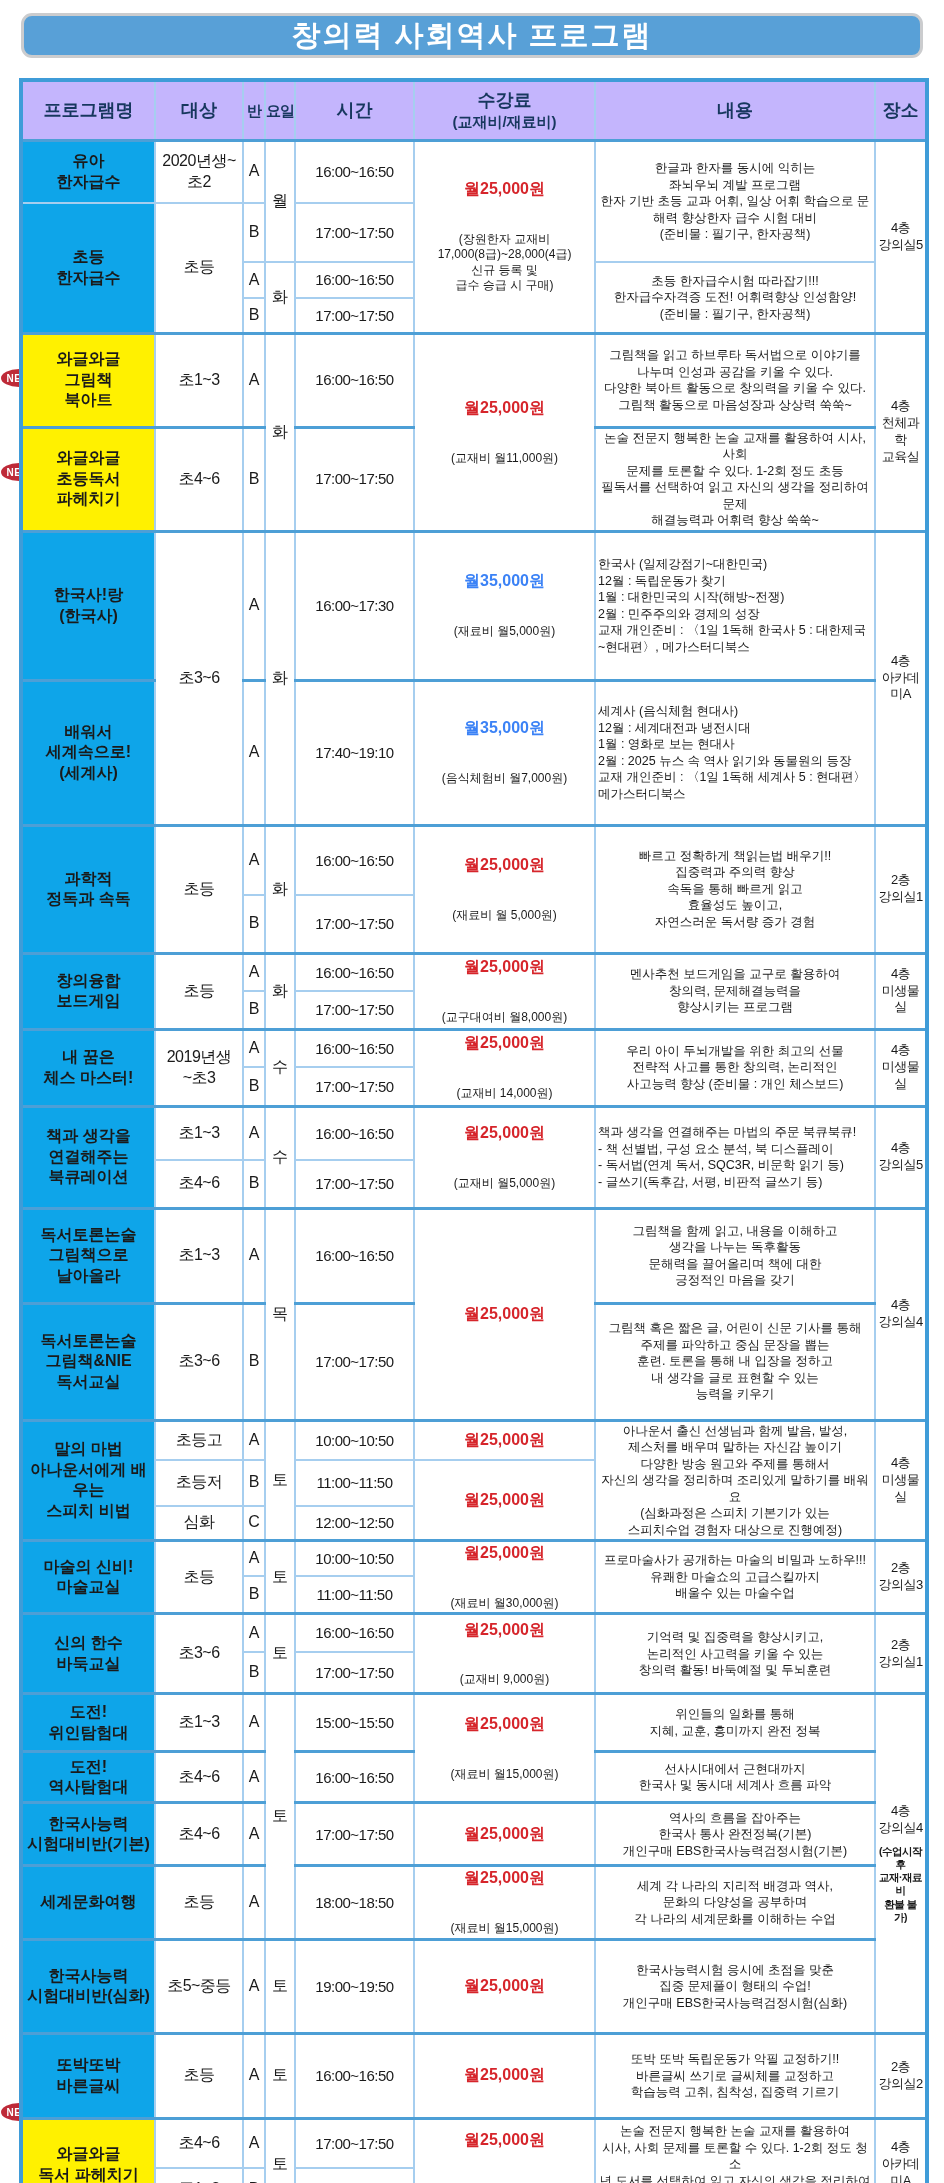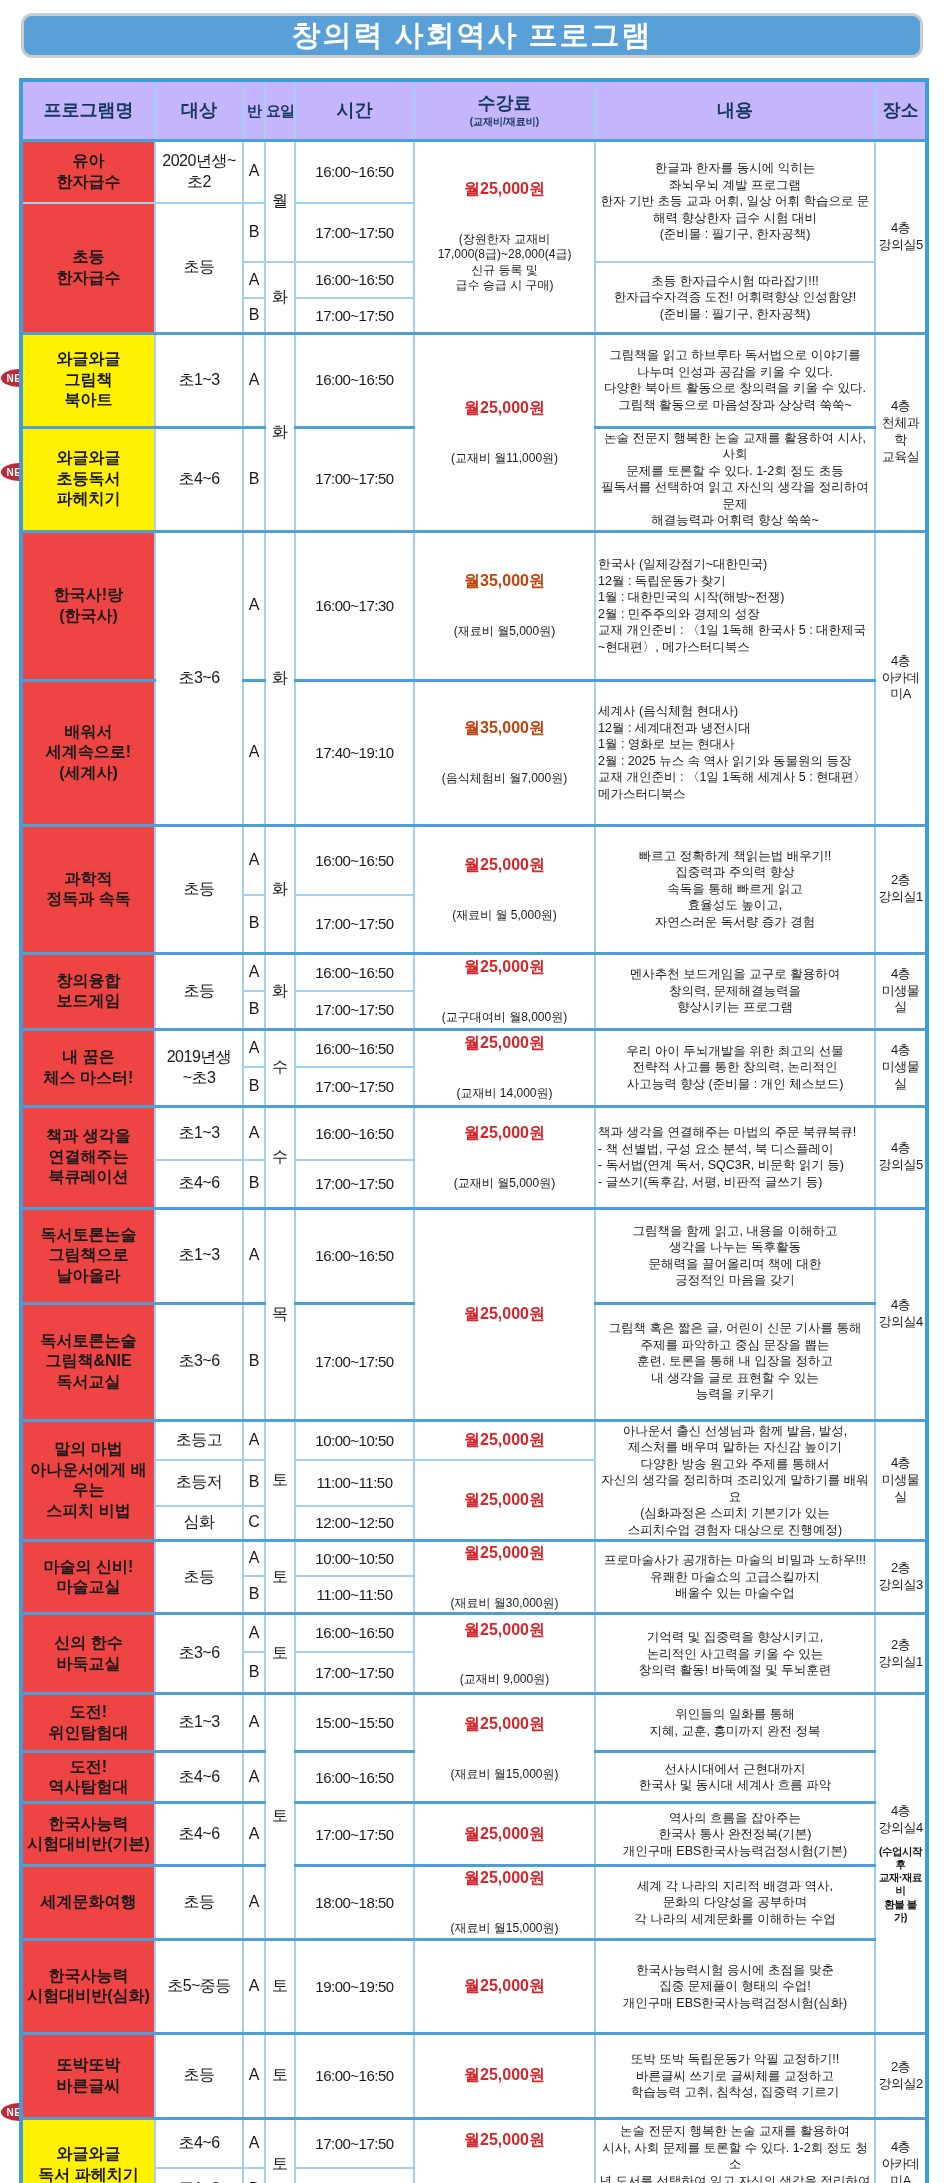--- a/index.html
+++ b/index.html
@@ -3,28 +3,28 @@
 <meta charset="utf-8">
 <style>
   html,body{margin:0;padding:0;background:#ffffff;}
   body{width:944px;height:2183px;position:relative;font-family:"Liberation Sans",sans-serif;color:#1a1a1a;}
   .banner{position:absolute;left:21px;top:13px;width:896px;height:39px;background:#58A0D7;border:3px solid #CBCCCE;border-radius:11px;display:flex;align-items:center;justify-content:center;color:#ffffff;font-weight:bold;font-size:29px;letter-spacing:2px;}
   table{position:absolute;left:19px;top:78px;width:906px;border-collapse:collapse;table-layout:fixed;border:4px solid #3F9CD8;}
   td{border:2px solid #A6CEEF;padding:1px 2px;text-align:center;vertical-align:middle;white-space:pre-line;overflow:hidden;line-height:1.3;}
   .bt{border-top:3px solid #4D9FD6;}
   .hd{background:#c4b5fd;color:#17375E;font-weight:bold;font-size:18px;}
   .hd-narrow{font-size:15px;letter-spacing:-1px;padding:0;}
-  .hd-sub{font-size:10px;font-weight:bold;}
-  .prog{background:#ef4444;font-weight:bold;font-size:16px;line-height:1.28;}
+  .hd-sub{font-size:15px;font-weight:bold;}
+  .prog{background:#0ea5e9;font-weight:bold;font-size:16px;line-height:1.28;}
   .yellow{background:#FFF100;}
   .tgt{font-size:16px;letter-spacing:-0.5px;}
   .cls,.day{font-size:16px;}
   .time{font-size:15px;letter-spacing:-0.5px;text-align:center;}
   .fee-main{font-size:16px;font-weight:bold;color:#D6252B;}
-  .fee-black .fee-main{color:#c2410c;}
+  .fee-black .fee-main{color:#3b82f6;}
   .fee-sub{font-size:12px;line-height:1.3;margin-top:32px;}
   .cnt{font-size:12.5px;line-height:1.32;border-radius:24px;}
   .left{text-align:left;}
   .plc{font-size:13px;letter-spacing:-0.5px;}
   .plc-note{font-size:10.5px;font-weight:bold;margin-top:8px;line-height:1.25;}
   .badge{position:absolute;left:1px;width:36px;height:18px;background:#BE2A38;border-radius:50%;color:#fff;font-size:10px;font-weight:bold;display:flex;align-items:center;justify-content:center;letter-spacing:0.5px;}
 </style>
 </head>
 <body>
 

